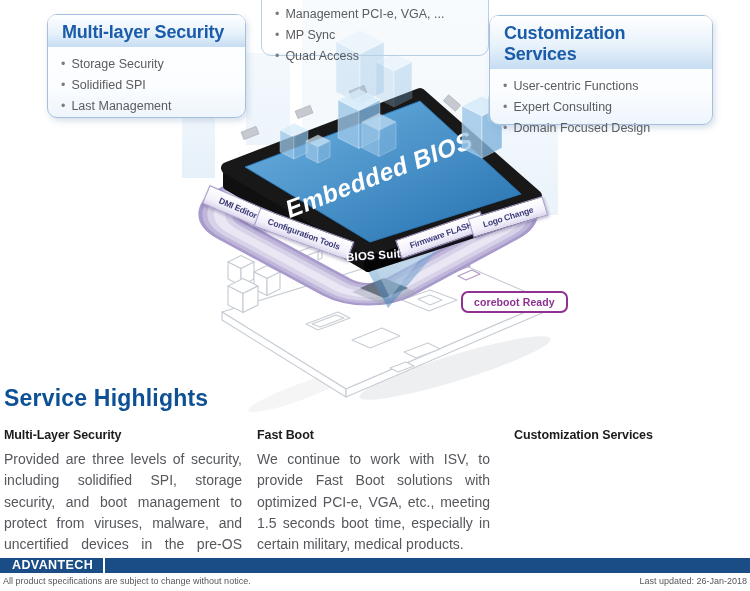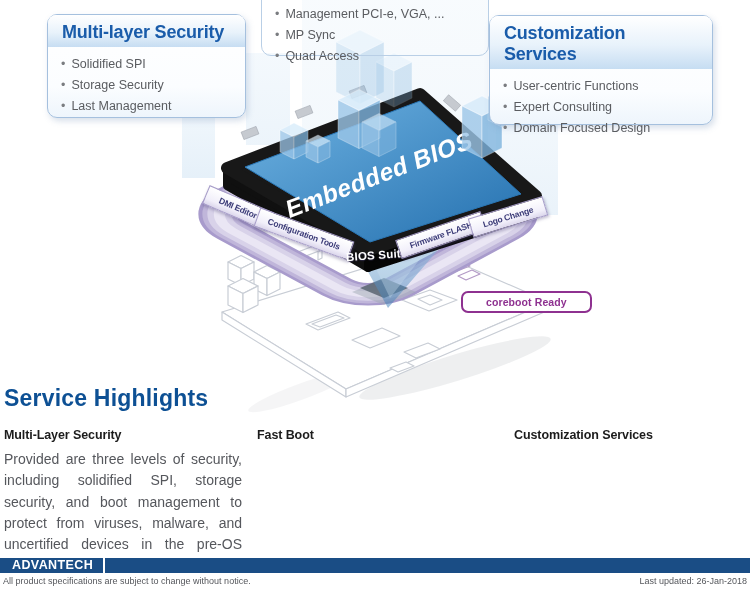--- a/index.html
+++ b/index.html
@@ -33,21 +33,21 @@
     border:1px solid #a79dc9; color:#3c3c78; font-weight:bold; font-size:8.5px;
     padding:4px 4px; box-shadow:1px 2px 3px rgba(90,80,130,.35); letter-spacing:-0.2px;
   }
   .band-text {
     position:absolute; color:#ffffff; font-weight:bold; font-size:11.5px;
     white-space:nowrap; letter-spacing:0.2px; text-shadow:0 1px 1px rgba(80,70,130,.4);
   }
 
   
   .badge {
-    position:absolute; left:461px; top:291px; padding:3px 23px;
+    position:absolute; left:461px; top:291px; padding:3px 11px;
     border:2px solid #8e3190; border-radius:7px; color:#8e3190;
     font-weight:bold; font-size:10.5px; background:rgba(255,255,255,.88);
     white-space:nowrap; letter-spacing:0.1px;
   }
 
   
   .sh-title {
     position:absolute; left:4px; top:385px; color:#0d5094;
     font-size:23px; font-weight:800; letter-spacing:0.2px;
   }
@@ -234,22 +234,22 @@
         <path d="M502,103 L516,96 L516,120 L502,127 Z" fill="#7eb4de"></path>
       </g>
     </g>
   </svg>
 
   <div class="callout" style="left:47px; top:14px; width:199px; height:104px;">
     <div class="callout-header">
       <span class="callout-title">Multi-layer Security</span>
     </div>
     <ul>
+      <li>Storage Security</li>
       <li>Solidified SPI</li>
-      <li>Storage Security</li>
       <li>Last Management</li>
     </ul>
   </div>
 
   <div class="callout transparent" style="left:261px; top:-26px; width:228px; height:82px;">
     <ul style="padding-top:29px;">
       <li>Management PCI-e, VGA, ...</li>
       <li>MP Sync</li>
       <li>Quad Access</li>
     </ul>
@@ -275,20 +275,21 @@
   <div class="badge">coreboot Ready</div>
 
   <h2 class="sh-title">Service Highlights</h2>
 
   <div class="col" style="left:4px; width:238px;">
     <h3>Multi-Layer Security</h3>
     <p>Provided are three levels of security, including solidified SPI, storage security, and boot management to protect from viruses, malware, and uncertified devices in the pre-OS environment.</p>
   </div>
   <div class="col" style="left:257px; width:233px;">
     <h3>Fast Boot</h3>
+    <p>We continue to work with ISV, to provide Fast Boot solutions with optimized PCI-e, VGA, etc., meeting 1.5 seconds boot time, especially in certain military, medical products.</p>
   </div>
   <div class="col" style="left:514px; width:234px;">
     <h3>Customization Services</h3>
   </div>
 
   <div class="footer-bar"></div>
   <div class="footer-logo">ADVANTECH</div>
   <div class="footer-sep"></div>
   <div class="footer-note left">All product specifications are subject to change without notice.</div>
   <div class="footer-note right">Last updated: 26-Jan-2018</div>

